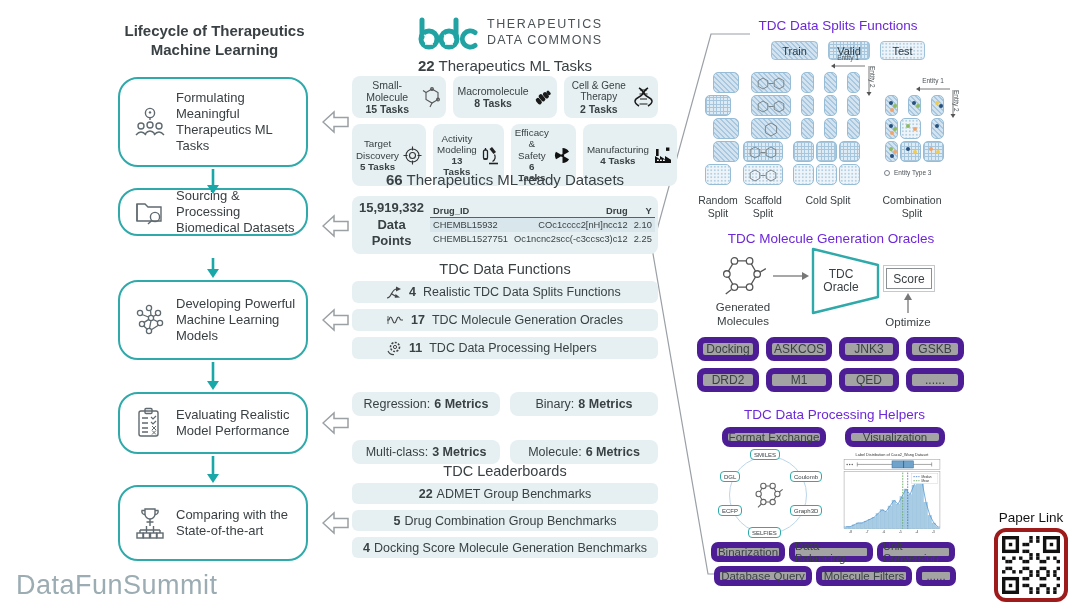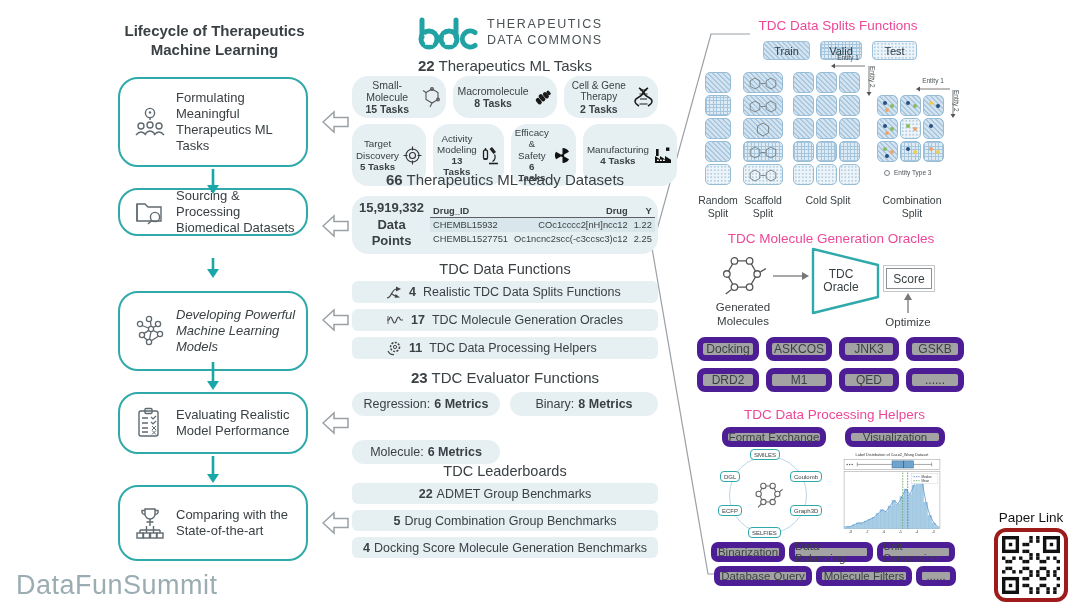--- a/index.html
+++ b/index.html
@@ -11,43 +11,43 @@
   .flow-title{left:112px;top:22px;width:205px;text-align:center;font-weight:bold;font-size:15px;line-height:1.25;}
   .step-box{left:118px;width:190px;background:#fff;border:2px solid #2fa9a9;border-radius:20px;
             display:flex;align-items:center;gap:9px;padding:0 10px 0 13px;box-sizing:border-box;}
   .step-box .slabel{font-size:13px;line-height:1.25;color:#3a4144;}
   .sicon{flex:0 0 34px;}
   .varrow{width:12px;}
   .harrow{width:27px;height:26px;}
   
   .h-mid{text-align:center;font-size:14.5px;color:#3a4144;}
   .num{font-weight:bold;}
-  .panel{background:#e6f0f3;border-radius:16px;box-sizing:border-box;}
+  .panel{background:#e6f0f3;border-radius:8px;box-sizing:border-box;}
   .task-row{left:352px;width:306px;display:flex;gap:7px;}
   .task-box{flex:1;display:flex;align-items:center;justify-content:center;gap:4px;padding:3px 4px;}
   .task-text{text-align:center;line-height:1.15;}
   .tname{display:block;font-size:10.5px;}
   .tcount{display:block;font-size:10.5px;font-weight:bold;}
   .task-row2 .tname,.task-row2 .tcount{font-size:9.8px;}
   .ds-card{left:352px;top:196px;width:306px;height:58px;display:flex;align-items:center;gap:6px;padding:5px 7px;}
   .dp-num{font-size:13px;font-weight:bold;text-align:center;line-height:1.3;width:82px;}
   .ds-table{border-collapse:collapse;font-size:9.3px;flex:1;}
   .ds-table th{font-weight:bold;border-bottom:1px solid #5a6064;padding:1px 3px;}
   .ds-table td{padding:2px 3px;white-space:nowrap;}
   .ds-table .c1{text-align:left;}.ds-table .c2{text-align:right;}.ds-table .c3{text-align:right;}
   .ds-table tr.shade{background:#d9e7ec;}
   .fn-row{left:352px;width:306px;height:22px;display:flex;align-items:center;gap:7px;
           padding-left:34px;font-size:12.5px;border-radius:6px;}
   .ev-cell{width:148px;height:24px;display:flex;align-items:center;justify-content:center;font-size:12.5px;gap:4px;}
   .lb-row{left:352px;width:306px;height:21px;display:flex;align-items:center;justify-content:center;font-size:12.5px;gap:4px;border-radius:6px;}
   
-  .h-right{text-align:center;font-size:13.5px;color:#ec4899;}
+  .h-right{text-align:center;font-size:13.5px;color:#6d28d9;}
   .chip{height:17px;border:1px solid #9ec0d8;border-radius:4px;display:flex;align-items:center;justify-content:center;
         font-size:11px;color:#2c3b46;}
-  .pt-train{background:repeating-linear-gradient(45deg,#a9c8e0 0 1.2px,#d3e4f0 1.2px 3.5px);}
+  .pt-train{background:repeating-linear-gradient(45deg,#a9c8e0 0 1.2px,#d3e4f0 1.2px 3.5px);margin-left:8px;}
   .pt-valid{background-image:repeating-linear-gradient(0deg,#a5c6dd 0 1px,rgba(0,0,0,0) 1px 3.5px),
             repeating-linear-gradient(90deg,#a5c6dd 0 1px,rgba(0,0,0,0) 1px 3.5px);background-color:#dfebf4;}
   .pt-test{background-image:radial-gradient(#b4cfe2 .7px,rgba(0,0,0,0) .8px);background-size:3.5px 3.5px;background-color:#eef5fa;}
   .grid-col{display:flex;flex-direction:column;gap:2px;}
   .grid-3{display:grid;grid-template-columns:repeat(3,21px);gap:2px;}
   .cell{border:1px solid #97bdd6;border-radius:5px;height:21px;position:relative;box-sizing:border-box;overflow:hidden;}
   .split-label{font-size:10.5px;text-align:center;line-height:1.2;color:#3a4144;}
   .entity-lab{font-size:6.5px;color:#4a5256;}
   .entity-vert{font-size:6.5px;color:#4a5256;writing-mode:vertical-rl;}
   .dot{position:absolute;width:4px;height:4px;border-radius:50%;}
@@ -96,21 +96,21 @@
       <svg width="34" height="30" viewBox="0 0 34 30" fill="none" stroke="#5f6a70" stroke-width="1.4">
         <path d="M4 7 h8 l3 3 h13 v14 h-24 z"></path>
           <path d="M4 7 v17"></path>
         <circle cx="22" cy="20" r="4.6"></circle>
           <path d="M18.8 23.4 L15 27"></path>
       </svg>
     </span>
     <span class="slabel">Sourcing &amp; Processing Biomedical Datasets</span>
   </div>
 
-  <div class="abs step-box" style="top:291px;height:80px;font-style:italic;">
+  <div class="abs step-box" style="top:280px;height:80px;">
     <span class="sicon">
       <svg width="34" height="32" viewBox="0 0 34 32" fill="none" stroke="#5f6a70" stroke-width="1.3">
         <circle cx="7" cy="9" r="2.6"></circle>
           <circle cx="16" cy="4" r="2.6"></circle>
           <circle cx="25" cy="9" r="2.6"></circle>
         <circle cx="9" cy="20" r="2.6"></circle>
           <circle cx="18" cy="14" r="2.6"></circle>
           <circle cx="27" cy="19" r="2.6"></circle>
         <circle cx="16" cy="27" r="2.6"></circle>
         <path d="M9 10.5 L15.5 13 M17.5 6.5 L18 11.4 M23.5 10.5 L20 12.8 M10.8 18.6 L15.8 15.4
@@ -335,21 +335,21 @@
           <tr>
         <th class="c1">Drug_ID</th>
         <th class="c2">Drug</th>
         <th class="c3">Y</th>
       </tr>
         </thead>
       <tbody>
         <tr class="shade">
           <td class="c1">CHEMBL15932</td>
           <td class="c2">COc1cccc2[nH]ncc12</td>
-          <td class="c3">1.22</td>
+          <td class="c3">2.10</td>
         </tr>
         <tr>
           <td class="c1">CHEMBL1527751</td>
           <td class="c2">Oc1ncnc2scc(-c3ccsc3)c12</td>
           <td class="c3">2.25</td>
         </tr>
       </tbody>
     </table>
   </div>
 
@@ -382,32 +382,33 @@
         <svg width="16" height="16" viewBox="0 0 16 16" fill="none" stroke="#444">
           <circle cx="9" cy="7" r="4.5" stroke-dasharray="2 1.4" stroke-width="1.6"></circle>
           <circle cx="9" cy="7" r="1.6" stroke-width="1"></circle>
           <path d="M2 11 q2 4 6 3.5" stroke-width="1.2"></path>
         </svg>
       </span>
     <span class="num">11</span>
       <span>TDC Data Processing Helpers</span>
   </div>
 
-  <div class="abs h-mid" style="left:352px;top:369px;width:306px;font-size:15px;">
-    <span class="num">23</span> <span>TDC Evaluator Functions</span>
-  </div>
 
   <div class="abs" style="left:352px;top:392px;width:306px;display:grid;grid-template-columns:148px 148px;gap:24px 10px;">
     <div class="panel ev-cell">
         <span>Regression:</span>
         <span class="num">6 Metrics</span>
       </div>
     <div class="panel ev-cell">
         <span>Binary:</span>
         <span class="num">8 Metrics</span>
+      </div>
+    <div class="panel ev-cell">
+        <span>Multi-class:</span>
+        <span class="num">3 Metrics</span>
       </div>
     <div class="panel ev-cell">
         <span>Molecule:</span>
         <span class="num">6 Metrics</span>
       </div>
   </div>
 
   <div class="abs h-mid" style="left:352px;top:463px;width:306px;">TDC Leaderboards</div>
   <div class="abs panel lb-row" style="top:483px;">
       <span class="num">22</span>

